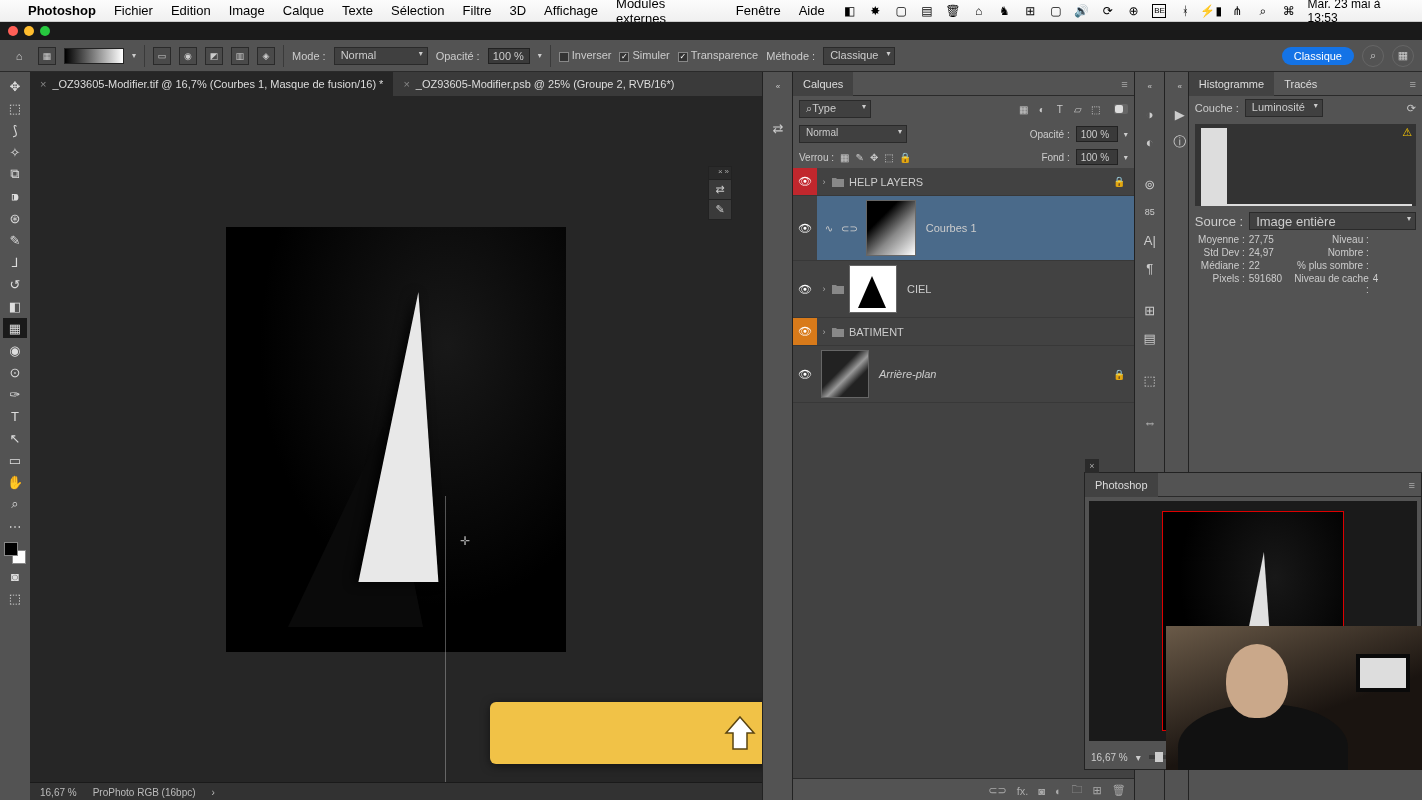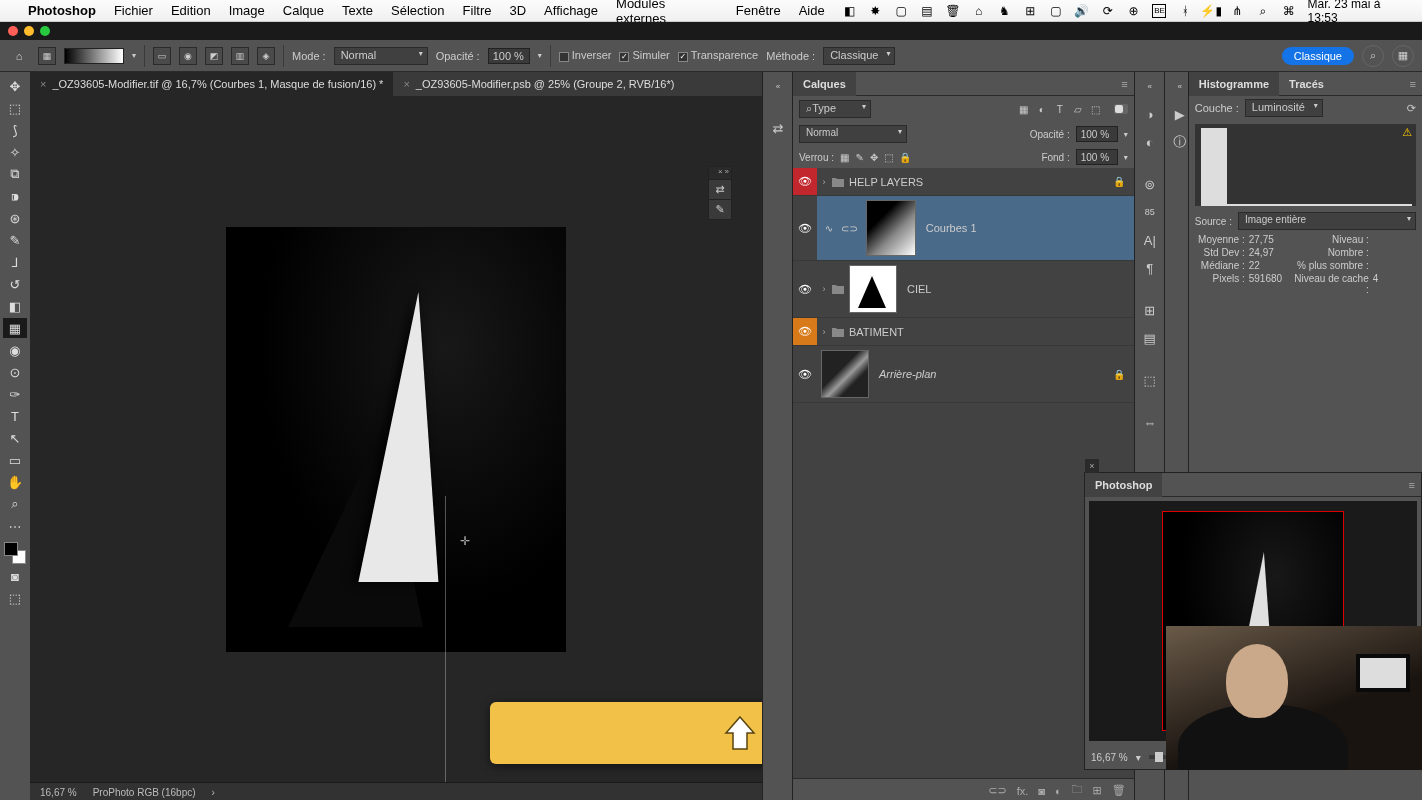--- a/index.html
+++ b/index.html
@@ -65,21 +65,21 @@
 .shift-overlay svg { width:40px; height:40px; }
 
 
 .right-zone { width:660px; background:#323232; display:flex; }
 .panel-col { background:#535353; border-left:1px solid #222; display:flex; flex-direction:column; }
 .col-narrow { width:30px; }
 .col-narrow .pbtn { width:30px; height:28px; display:flex; align-items:center; justify-content:center; color:#ccc; font-size:13px; }
 .col-narrow .pgap { height:14px; }
 
 .calques-panel { width:356px; background:#535353; border-left:1px solid #222; display:flex; flex-direction:column; }
-.panel-header { height:24px; display:flex; align-items:center; border-bottom:1px solid #2a2a2a;font-weight:bold; }
+.panel-header { height:24px; display:flex; align-items:center; border-bottom:1px solid #2a2a2a; }
 .panel-tab { padding:0 10px; height:24px; display:flex; align-items:center; font-size:11px; color:#ddd; }
 .panel-tab.active { background:#424242; }
 .panel-menu { margin-left:auto; padding:0 6px; color:#aaa; }
 
 .layer-opts { padding:4px 6px; display:flex; align-items:center; gap:6px; }
 .layer-opts .filter-drop { flex:0 0 72px; }
 .layer-opts .type-icons { display:flex; gap:2px; margin-left:auto; }
 .layer-opts .type-icons span { width:16px; height:16px; display:inline-flex; align-items:center; justify-content:center; font-size:10px; }
 .toggle-sw { width:14px; height:10px; background:#666; border-radius:2px; position:relative; margin-left:4px; }
 .toggle-sw::after { content:""; width:8px; height:8px; background:#ddd; border-radius:2px; position:absolute; top:1px; left:1px; }
@@ -109,21 +109,21 @@
 .lock-icon { margin-left:auto; margin-right:8px; font-size:10px; color:#ccc; }
 
 .layers-footer { height:24px; border-top:1px solid #2a2a2a; display:flex; align-items:center; justify-content:flex-end; gap:10px; padding:0 8px; font-size:11px; color:#aaa; }
 
 
 .histo-panel { width:244px; background:#535353; border-left:1px solid #222; display:flex; flex-direction:column; }
 .histo-canvas { flex:0 0 82px; margin:4px 6px; background:#333; position:relative; }
 .histo-sh { position:absolute; bottom:0; left:6px; width:26px; height:78px; background:#ddd; }
 .histo-tail { position:absolute; bottom:0; left:32px; right:4px; height:2px; background:#ddd; }
 .histo-warn { position:absolute; top:2px; right:4px; color:#ffcc00; font-size:11px; }
-.histo-src { padding:2px 6px; display:flex; align-items:center; gap:6px; font-size:10px; }
+.histo-src { padding:2px 6px; display:flex; align-items:center; gap:6px; font-size:13px; }
 .histo-stats { padding:2px 8px; font-size:10px; color:#ccc; display:grid; grid-template-columns:52px 44px 80px 20px; row-gap:2px; }
 .histo-stats .lbl { text-align:right; padding-right:4px; }
 
 
 .nav-panel { position:absolute; right:0; bottom:30px; width:338px; background:#535353; border:1px solid #222; }
 .nav-panel .nav-close { position:absolute; top:-14px; left:0; width:14px; height:14px; background:#2a2a2a; color:#aaa; font-size:9px; display:flex; align-items:center; justify-content:center; }
 .nav-view { height:240px; background:#1a1a1a; margin:4px; position:relative; display:flex; align-items:center; justify-content:center; }
 .nav-art { width:182px; height:220px; border:1px solid #d00; background:radial-gradient(ellipse at 62% 30%, #181818 0%, #000 60%); position:relative; }
 .nav-art::after { content:""; position:absolute; left:50%; top:40px; transform:translateX(-45%); width:0; height:0; border-left:28px solid transparent; border-right:10px solid transparent; border-bottom:140px solid #e0e0e0; }
 .nav-footer { height:24px; display:flex; align-items:center; padding:0 6px; gap:8px; font-size:10px; }

